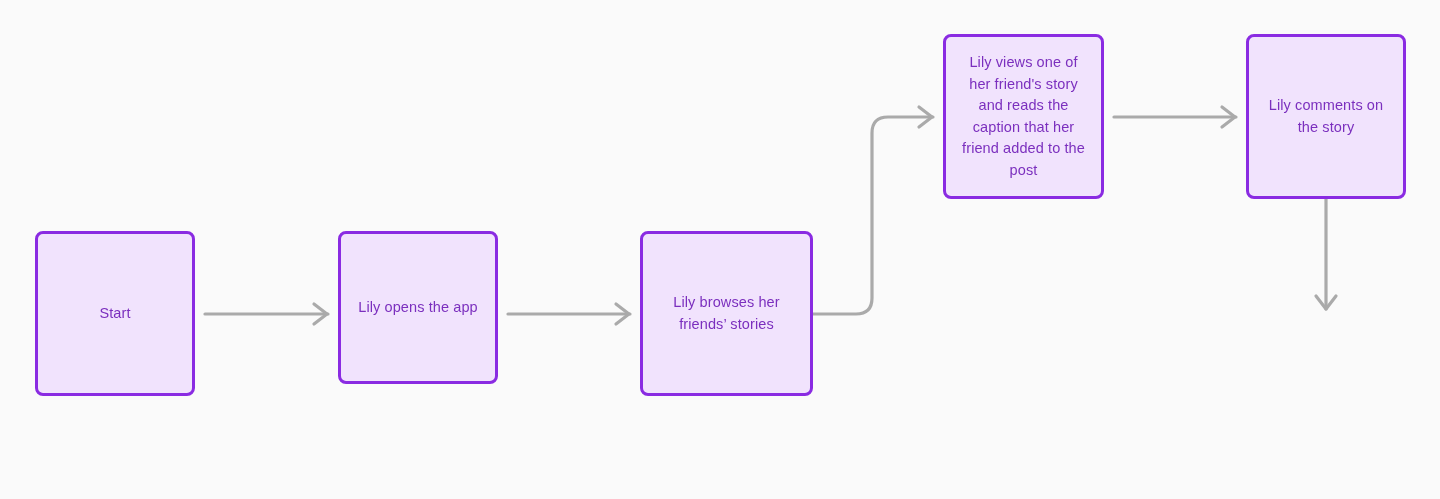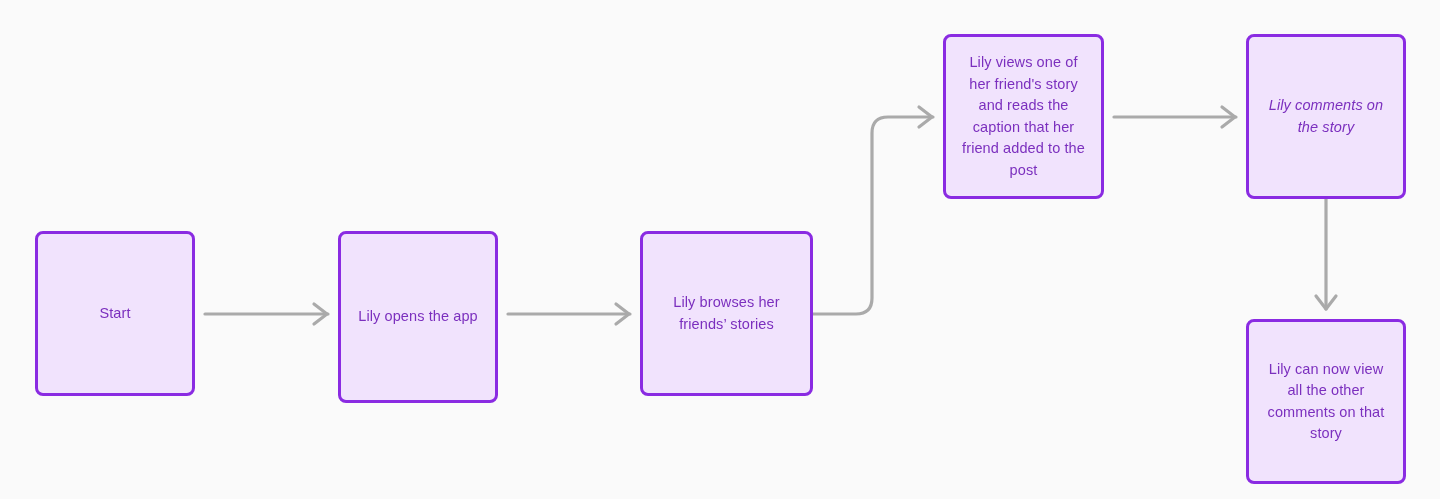--- a/index.html
+++ b/index.html
@@ -82,43 +82,37 @@
         <path d="M 1316 296 L 1326 309 L 1336 296"></path>
       </g>
 
     </g>
   </svg>
 
   <div class="node" style="left:35px; top:231px; width:160px; height:165px;justify-content:flex-end;">
     <span class="node-label">Start</span>
   </div>
 
-  <div class="node" style="left:338px; top:231px; width:160px; height:172px;">
+  <div class="node" style="left:338px; top:231px; width:160px; height:153px;">
     <span class="node-label">Lily opens the app</span>
   </div>
 
   <div class="node" style="left:640px; top:231px; width:173px; height:165px;">
     <span class="node-label">Lily browses her
 friends’ stories</span>
   </div>
 
   <div class="node" style="left:943px; top:34px; width:161px; height:165px;">
     <span class="node-label">Lily views one of
 her friend's story
 and reads the
 caption that her
 friend added to the
 post</span>
   </div>
 
-  <div class="node" style="left:1246px; top:34px; width:160px; height:165px;font-style:italic;">
+  <div class="node" style="left:1246px; top:34px; width:160px; height:165px;">
     <span class="node-label">Lily comments on
 the story</span>
   </div>
 
-  <div class="node" style="left:1246px; top:319px; width:160px; height:165px;">
-    <span class="node-label">Lily can now view
-all the other
-comments on that
-story</span>
-  </div>
 
 </div>
 
 </body></html>

